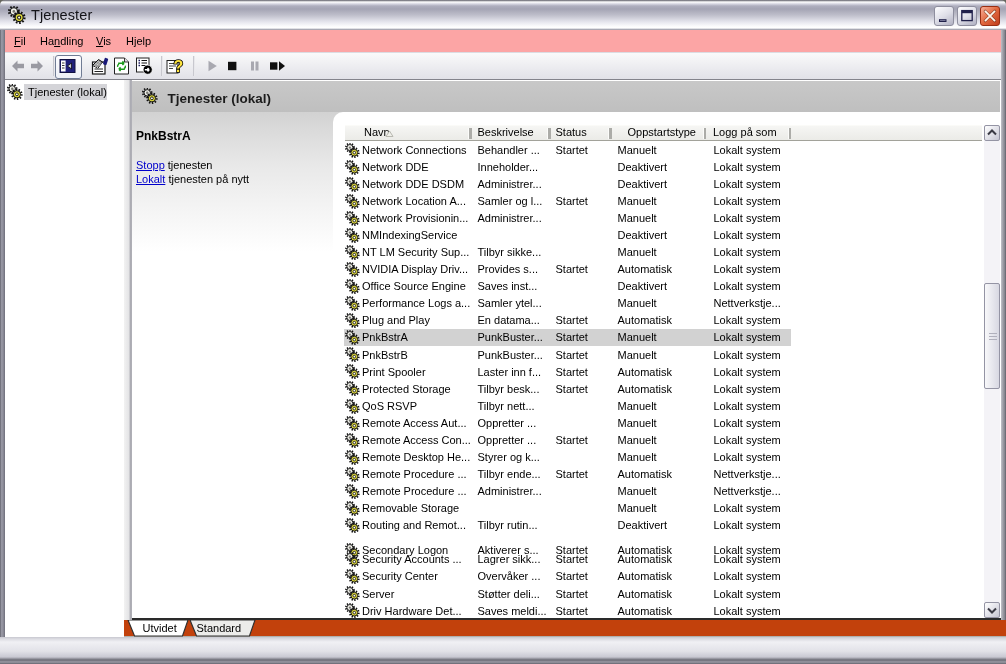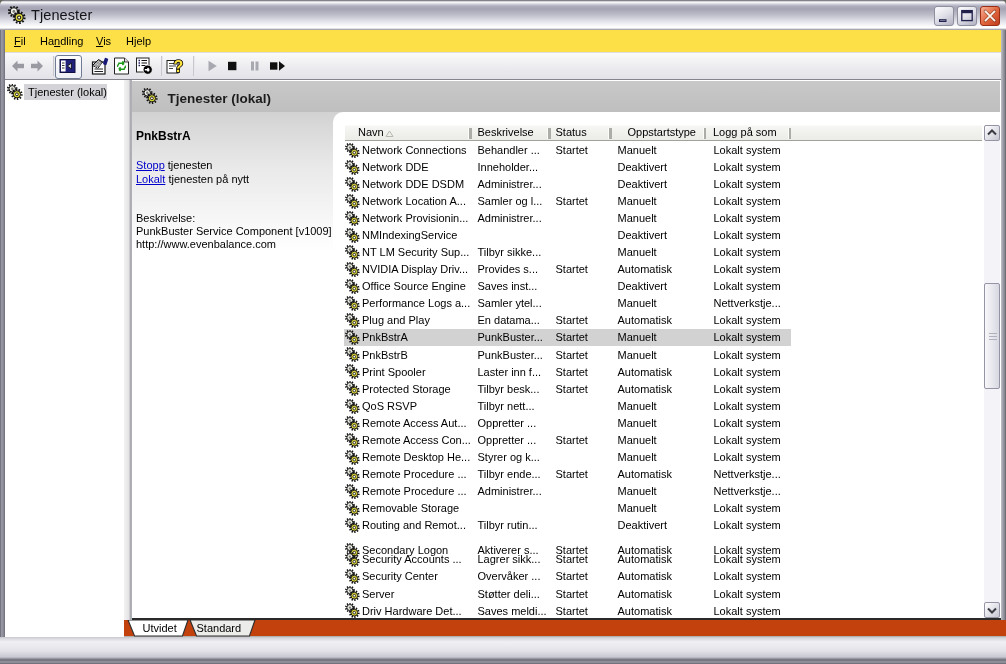--- a/index.html
+++ b/index.html
@@ -9,21 +9,21 @@
 #title{left:0;top:0;width:1006px;height:30px;border-top-left-radius:5px;border-top-right-radius:5px;background:linear-gradient(to bottom,#585862 0px,#ffffff 2px,#d4d4e0 4px,#aeaebe 6px,#a4a4b4 9px,#bebeca 15px,#e6e6ee 22px,#fafafc 26px,#ffffff 28px,#c2c2cc 29px,#8e8e9a 30px)}
 #title .cap{position:absolute;left:31px;top:6.5px;font-size:14.5px;font-weight:normal;color:#141418;letter-spacing:0.1px}
 #title .tic{position:absolute;left:8px;top:6px}
 .tbtn{position:absolute;top:6px;width:20px;height:20px;border-radius:3px;border:1px solid #8e8e9e}
 #bmin{left:934px;background:linear-gradient(150deg,#fdfdff 0%,#dfdfe8 50%,#b0b0c2 100%)}
 #bmax{left:957px;background:linear-gradient(150deg,#fdfdff 0%,#dfdfe8 50%,#b0b0c2 100%)}
 #bcls{left:980px;background:linear-gradient(135deg,#f6b09a 0%,#e2683f 50%,#c03c1c 100%);border-color:#9a2e12}
 
 .frameL{left:0;top:30px;width:5px;height:634px;background:linear-gradient(to right,#64646e,#9c9ca8,#8a8a96,#6e6e7a)}
 .frameR{left:1001px;top:30px;width:5px;height:634px;background:linear-gradient(to right,#c0c0c8,#9a9aa2 45%,#84848e 75%,#5e5e66)}
-#menubar{left:5px;top:30px;width:996px;height:23px;background:#fde047;border-bottom:1px solid #dcdce2}
+#menubar{left:5px;top:30px;width:996px;height:23px;background:#fca5a5;border-bottom:1px solid #dcdce2}
 #menubar span{position:absolute;top:5px;font-size:11px;color:#000}
 #toolbar{left:5px;top:53px;width:996px;height:27px;background:linear-gradient(to bottom,#fafafa,#ebebef 60%,#e2e2e8);border-bottom:1px solid #c6c6cc}
 .tsep{position:absolute;top:3px;width:2px;height:20px;background:linear-gradient(to right,#b8b8c0,#f8f8fa)}
 .ticn{position:absolute;top:5px}
 
 #contentline{left:5px;top:78.5px;width:996px;height:1.2px;background:#84848c}
 #tree{left:5px;top:79.7px;width:118.5px;height:557.3px;background:#fff}
 #treesel{left:19px;top:4.3px;width:83px;height:16px;background:#d4d4d8}
 #treelbl{left:23px;top:6.3px;font-size:11px;color:#000}
 #splitter{left:123.5px;top:79.7px;width:8px;height:557.3px;background:linear-gradient(to right,#f2f2f2,#e4e4e6 60%,#a2a2aa 85%,#b8b8be)}
@@ -33,21 +33,21 @@
 #lcol{position:absolute;left:0;top:32.8px;width:212px;height:182px;background:linear-gradient(to bottom,#d2d2d2 0px,#dddddd 25px,#e9e9e9 55px,#f5f5f5 100px,#ffffff 140px)}
 #pane{position:absolute;left:201.5px;top:32.8px;width:668px;height:505.5px;background:#fff;border-top-left-radius:10px}
 
 .ltxt{position:absolute;font-size:11px;color:#000}
 #pnkb{left:4.5px;top:48px;font-size:12px;font-weight:bold;color:#000}
 a.lnk{color:#0000cc;text-decoration:underline}
 
 #lhead{left:345px;top:124.5px;width:637px;height:16.5px;background:linear-gradient(to bottom,#f6f6f4,#ebebe7);border-top:1px solid #fbfbf8;border-bottom:1.2px solid #a2a29a;display:flex}
 .hc{position:relative;height:100%;font-size:11px;color:#000;padding-top:0.8px}
 .hc:not(.h6):after{content:"";position:absolute;right:0;top:2px;width:2.5px;height:11.5px;border-left:1px solid #fcfcfa;background:#acaca8}
-.h1{width:126.5px;padding-left:13px}.h2{width:79px;padding-left:6px}.h3{width:61px;padding-left:5px}.h4{width:94.5px;padding-left:16px}.h5{width:85px;padding-left:7px}.h6{flex:1}
+.h1{width:126.5px;padding-left:19px}.h2{width:79px;padding-left:6px}.h3{width:61px;padding-left:5px}.h4{width:94.5px;padding-left:16px}.h5{width:85px;padding-left:7px}.h6{flex:1}
 
 .row{position:absolute;left:345px;width:637px;height:17.07px;display:flex}
 .row.sel:before{content:"";position:absolute;left:-1px;top:0;width:447px;height:16.5px;background:#d2d2d2}
 .c{position:relative;font-size:11px;color:#000;padding-top:2.2px;white-space:nowrap;overflow:hidden}
 .c1{width:126.5px}.c2{width:79px;padding-left:6px}.c3{width:61px;padding-left:5px}.c4{width:94.5px;padding-left:6px}.c5{width:85px;padding-left:7.5px}
 .c1 .gi{position:absolute;left:0;top:1px}
 .c1 span{padding-left:17px}
 
 #sbar{left:984px;top:124.5px;width:16px;height:493.5px;background:#f4f3f7}
 .sbtn{position:absolute;left:0;width:16px;height:16px;background:linear-gradient(135deg,#ffffff,#e8e8ee 40%,#c6c6d2);border:1px solid #9494a4;border-radius:2px}
@@ -172,21 +172,20 @@
         <svg style="position:absolute;left:10px;top:7px" width="16" height="16" viewBox="0 0 16 16">
           <use href="#gear"></use>
         </svg>
         <span id="bandtitle">Tjenester (lokal)</span>
       </div>
  <div id="lcol"></div>
  <div id="pane"></div>
 </div>
 <div class="abs ltxt" id="pnkb" style="left:136px;top:129px;position:absolute">PnkBstrA</div>
 <div class="abs ltxt" style="left:136px;top:158px;line-height:14px"><a class="lnk">Stopp</a> tjenesten<br><a class="lnk">Lokalt</a> tjenesten på nytt</div>
-<div class="abs ltxt" style="left:136px;top:211.5px;line-height:13px">Beskrivelse:<br>PunkBuster Service Component [v1009]<br>http://www.evenbalance.com</div>
 <div class="abs" id="lhead">
  <div class="hc h1">Navn<svg style="position:absolute;left:40px;top:4px" width="9" height="8" viewBox="0 0 9 8">
           <path d="M4.5 1 L8 6.5 L1 6.5 Z" fill="#f0f0ea" stroke="#b8b8b0" stroke-width="1"></path>
         </svg></div>
  <div class="hc h2">Beskrivelse</div>
       <div class="hc h3">Status</div>
       <div class="hc h4">Oppstartstype</div>
       <div class="hc h5">Logg på som</div>
       <div class="hc h6"></div>
 </div>

